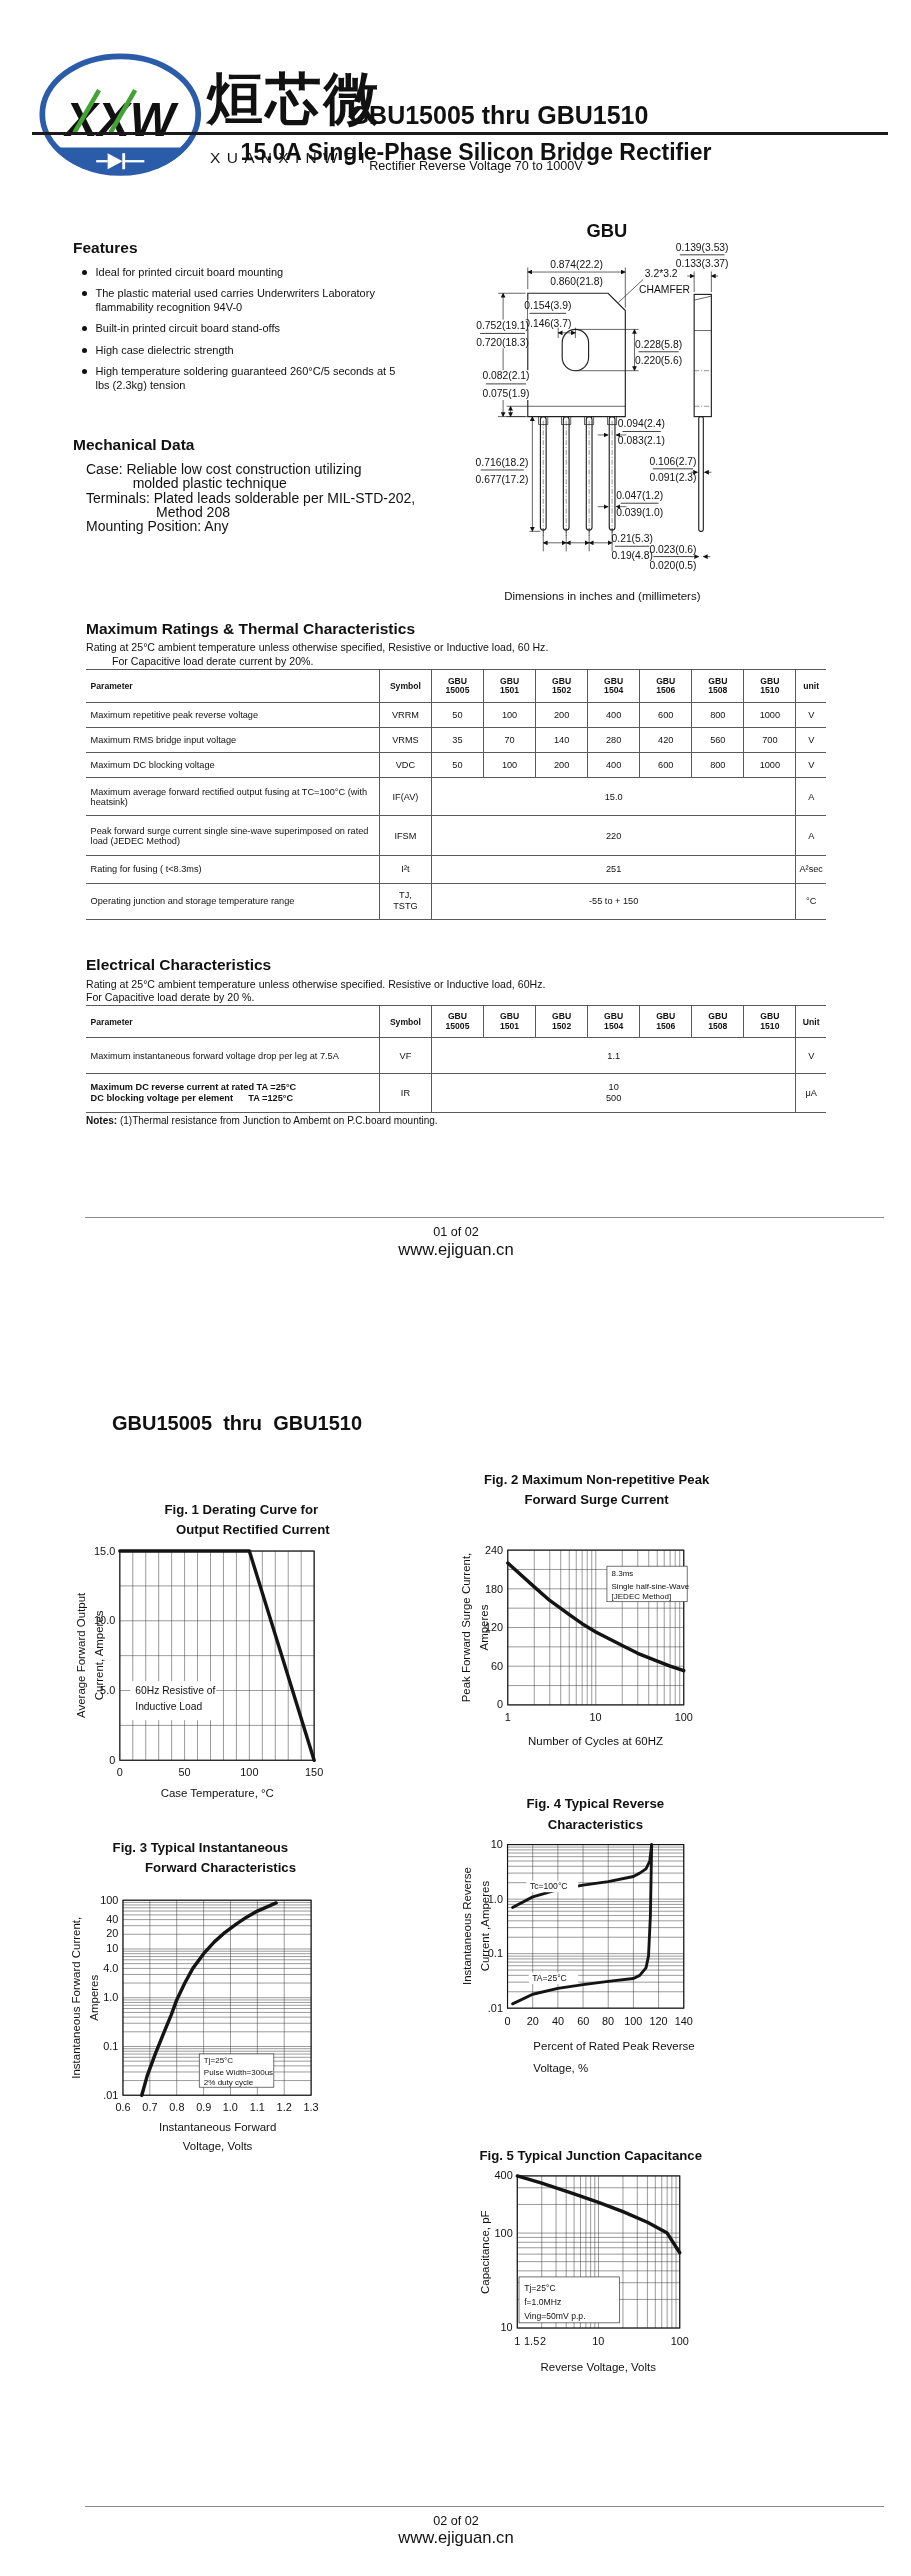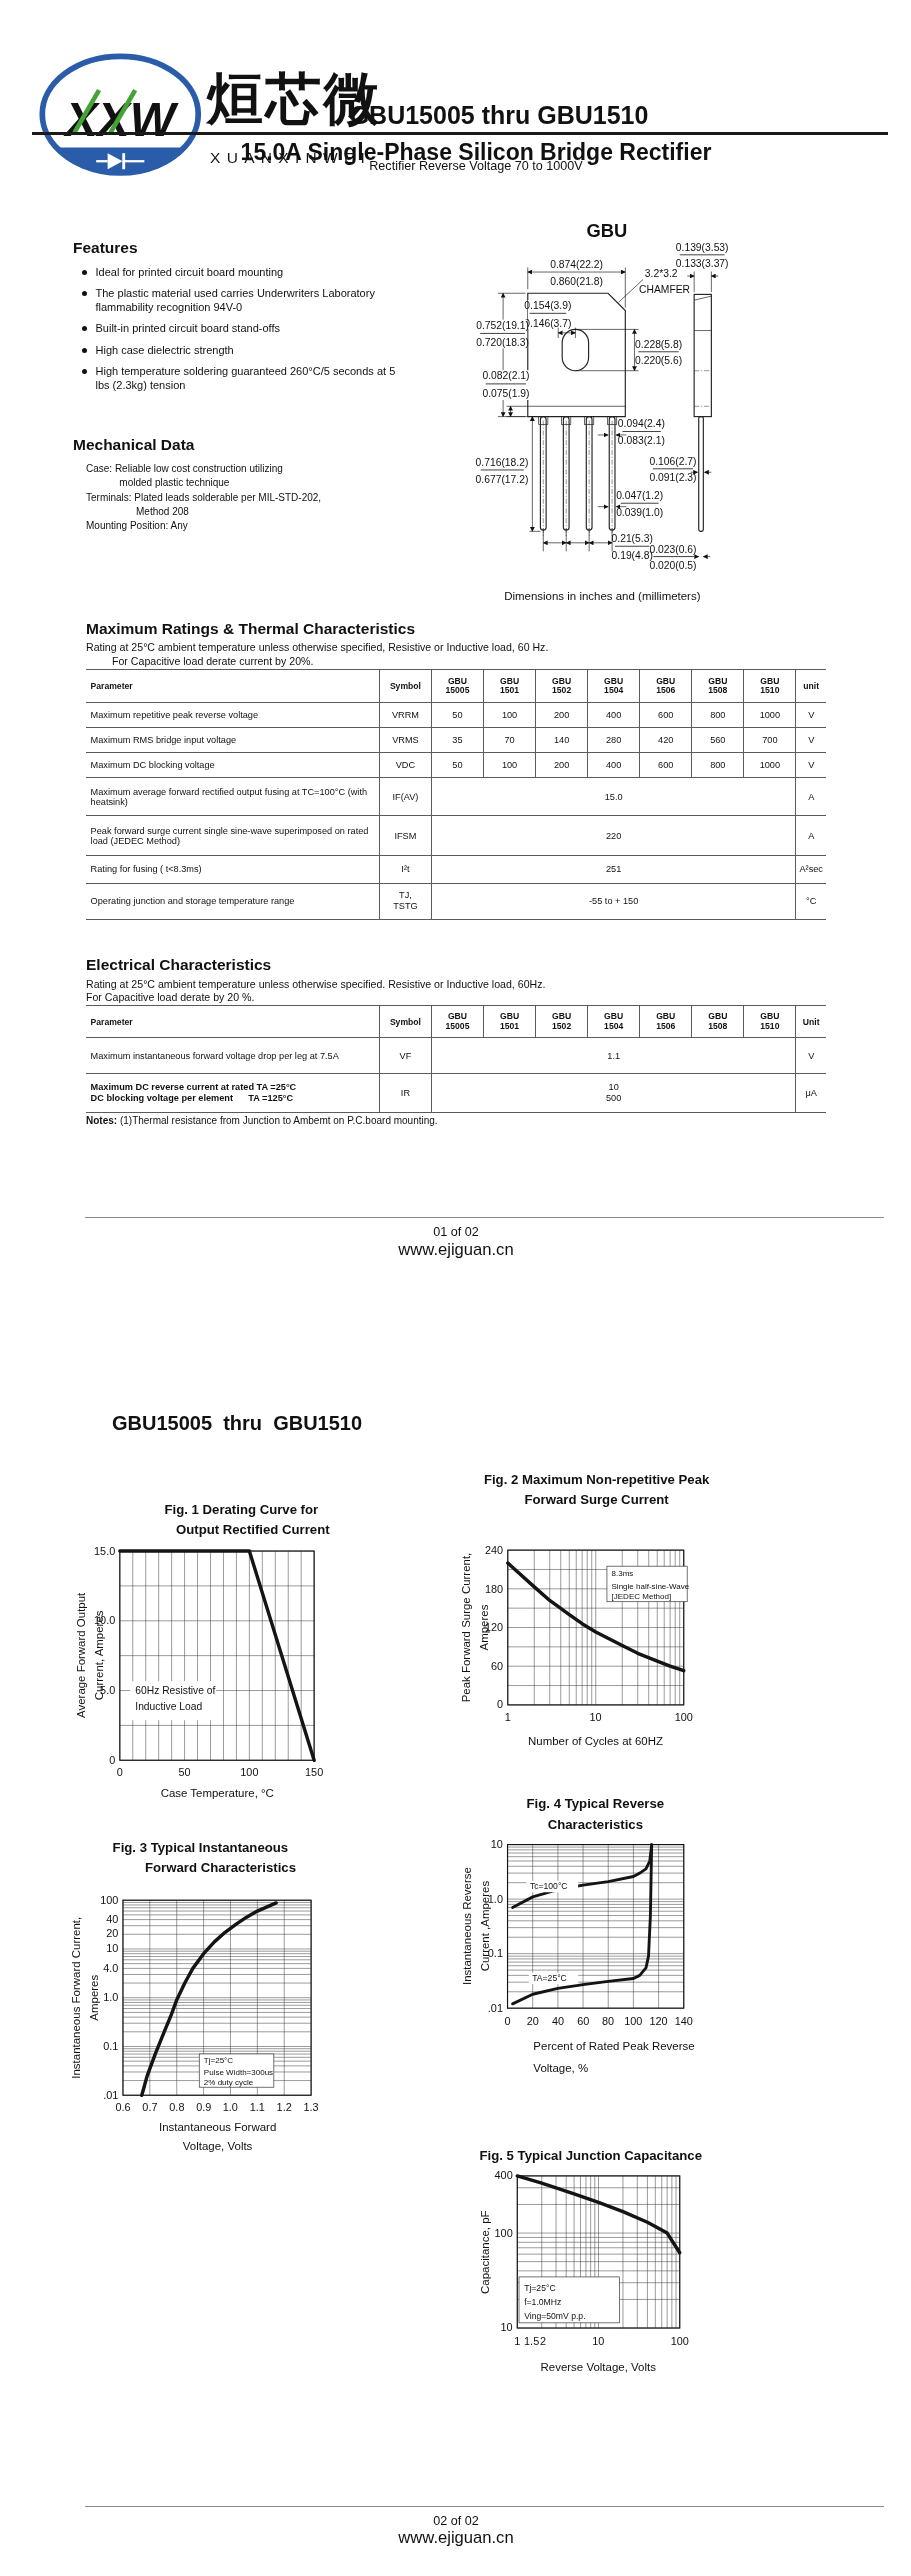--- a/index.html
+++ b/index.html
@@ -9,21 +9,21 @@
   .b{font-weight:bold;}
   .ctr{text-align:center;}
   .rule{background:#1a1a1a;}
   .grayline{background:#8a8a8a;}
   
   .feat-list{list-style:none;margin:0;padding:0;width:333px;}
   .feat-list li{position:relative;padding-left:19.5px;margin-bottom:7.5px;
                 font-size:11px;line-height:1.25;}
   .feat-list li::before{content:"";position:absolute;left:5.7px;top:4px;width:5.2px;height:5.2px;
                 background:#111;border-radius:50%;}
-  .mech-lines div{white-space:pre;font-size:10px;line-height:14.3px;}
+  .mech-lines div{white-space:pre;font-size:14px;line-height:14.3px;}
   
   table.dsheet{border-collapse:collapse;table-layout:fixed;width:740px;
                border-top:1.1px solid #2b2b2b;border-bottom:1.1px solid #2b2b2b;color:#111;}
   table.dsheet td{border:0.6px solid #5a5a5a;text-align:center;vertical-align:middle;
                font-size:9.2px;padding:1.1px 2.3px;}
   table.dsheet tr>td:first-child{border-left:none;text-align:left;padding-left:4.6px;}
   table.dsheet tr>td:last-child{border-right:none;}
   table.dsheet .hdr td{font-weight:bold;font-size:8.6px;}
   .mh span{display:block;line-height:1.1;}
   .stack span{display:block;line-height:1.2;}

